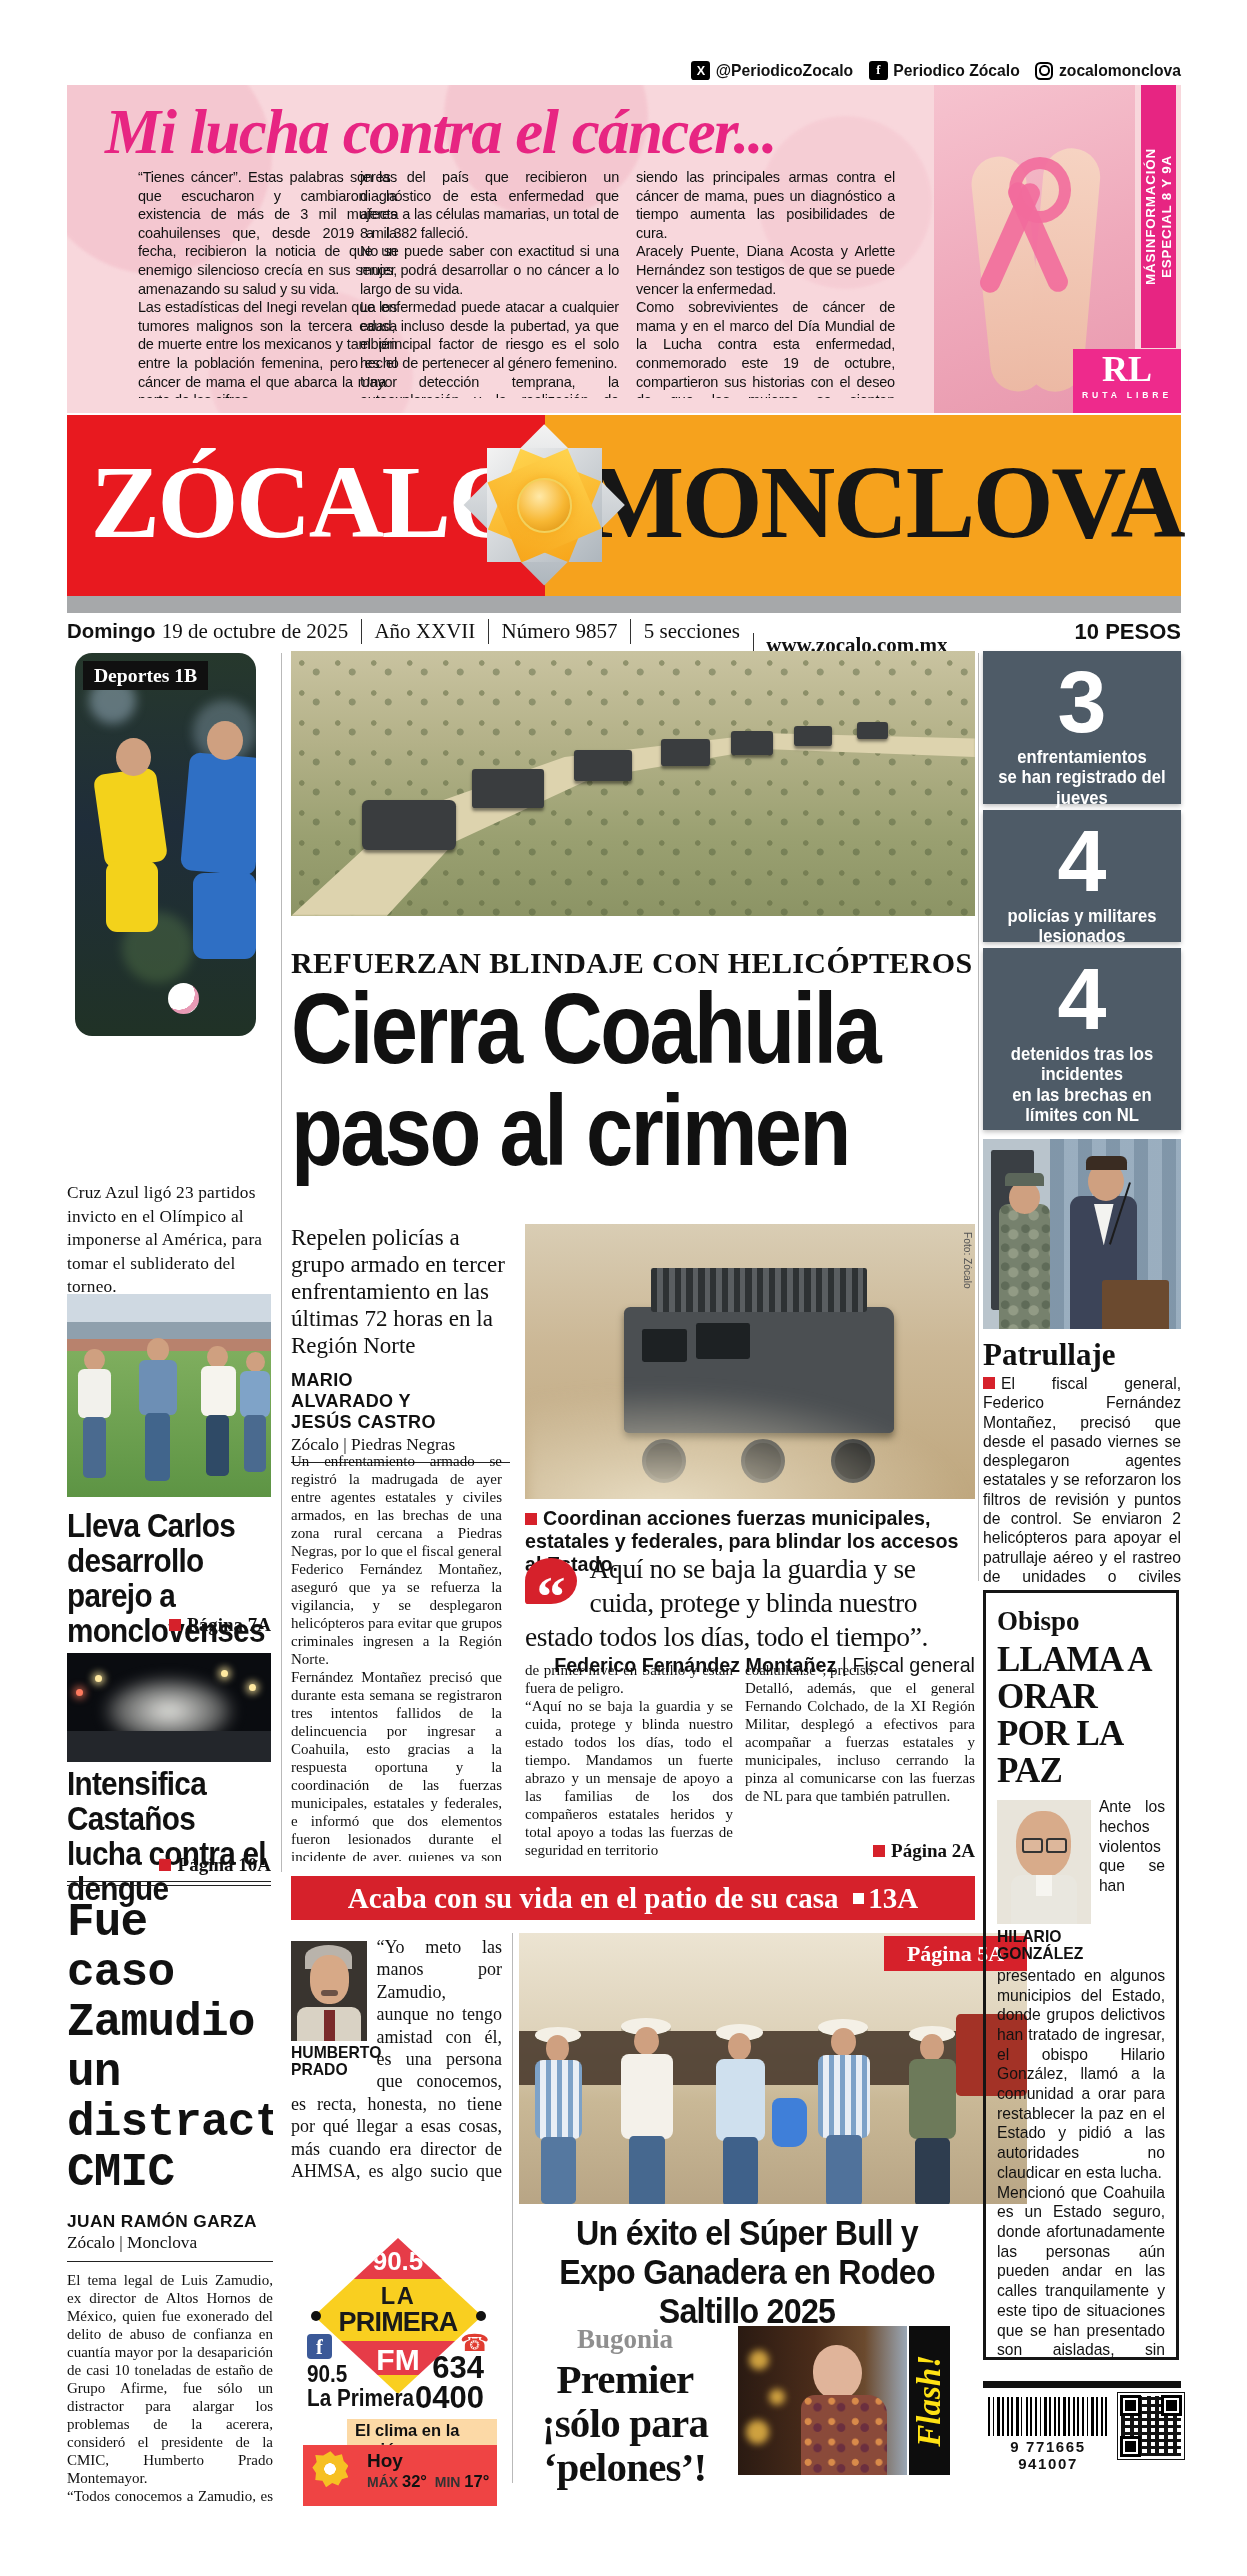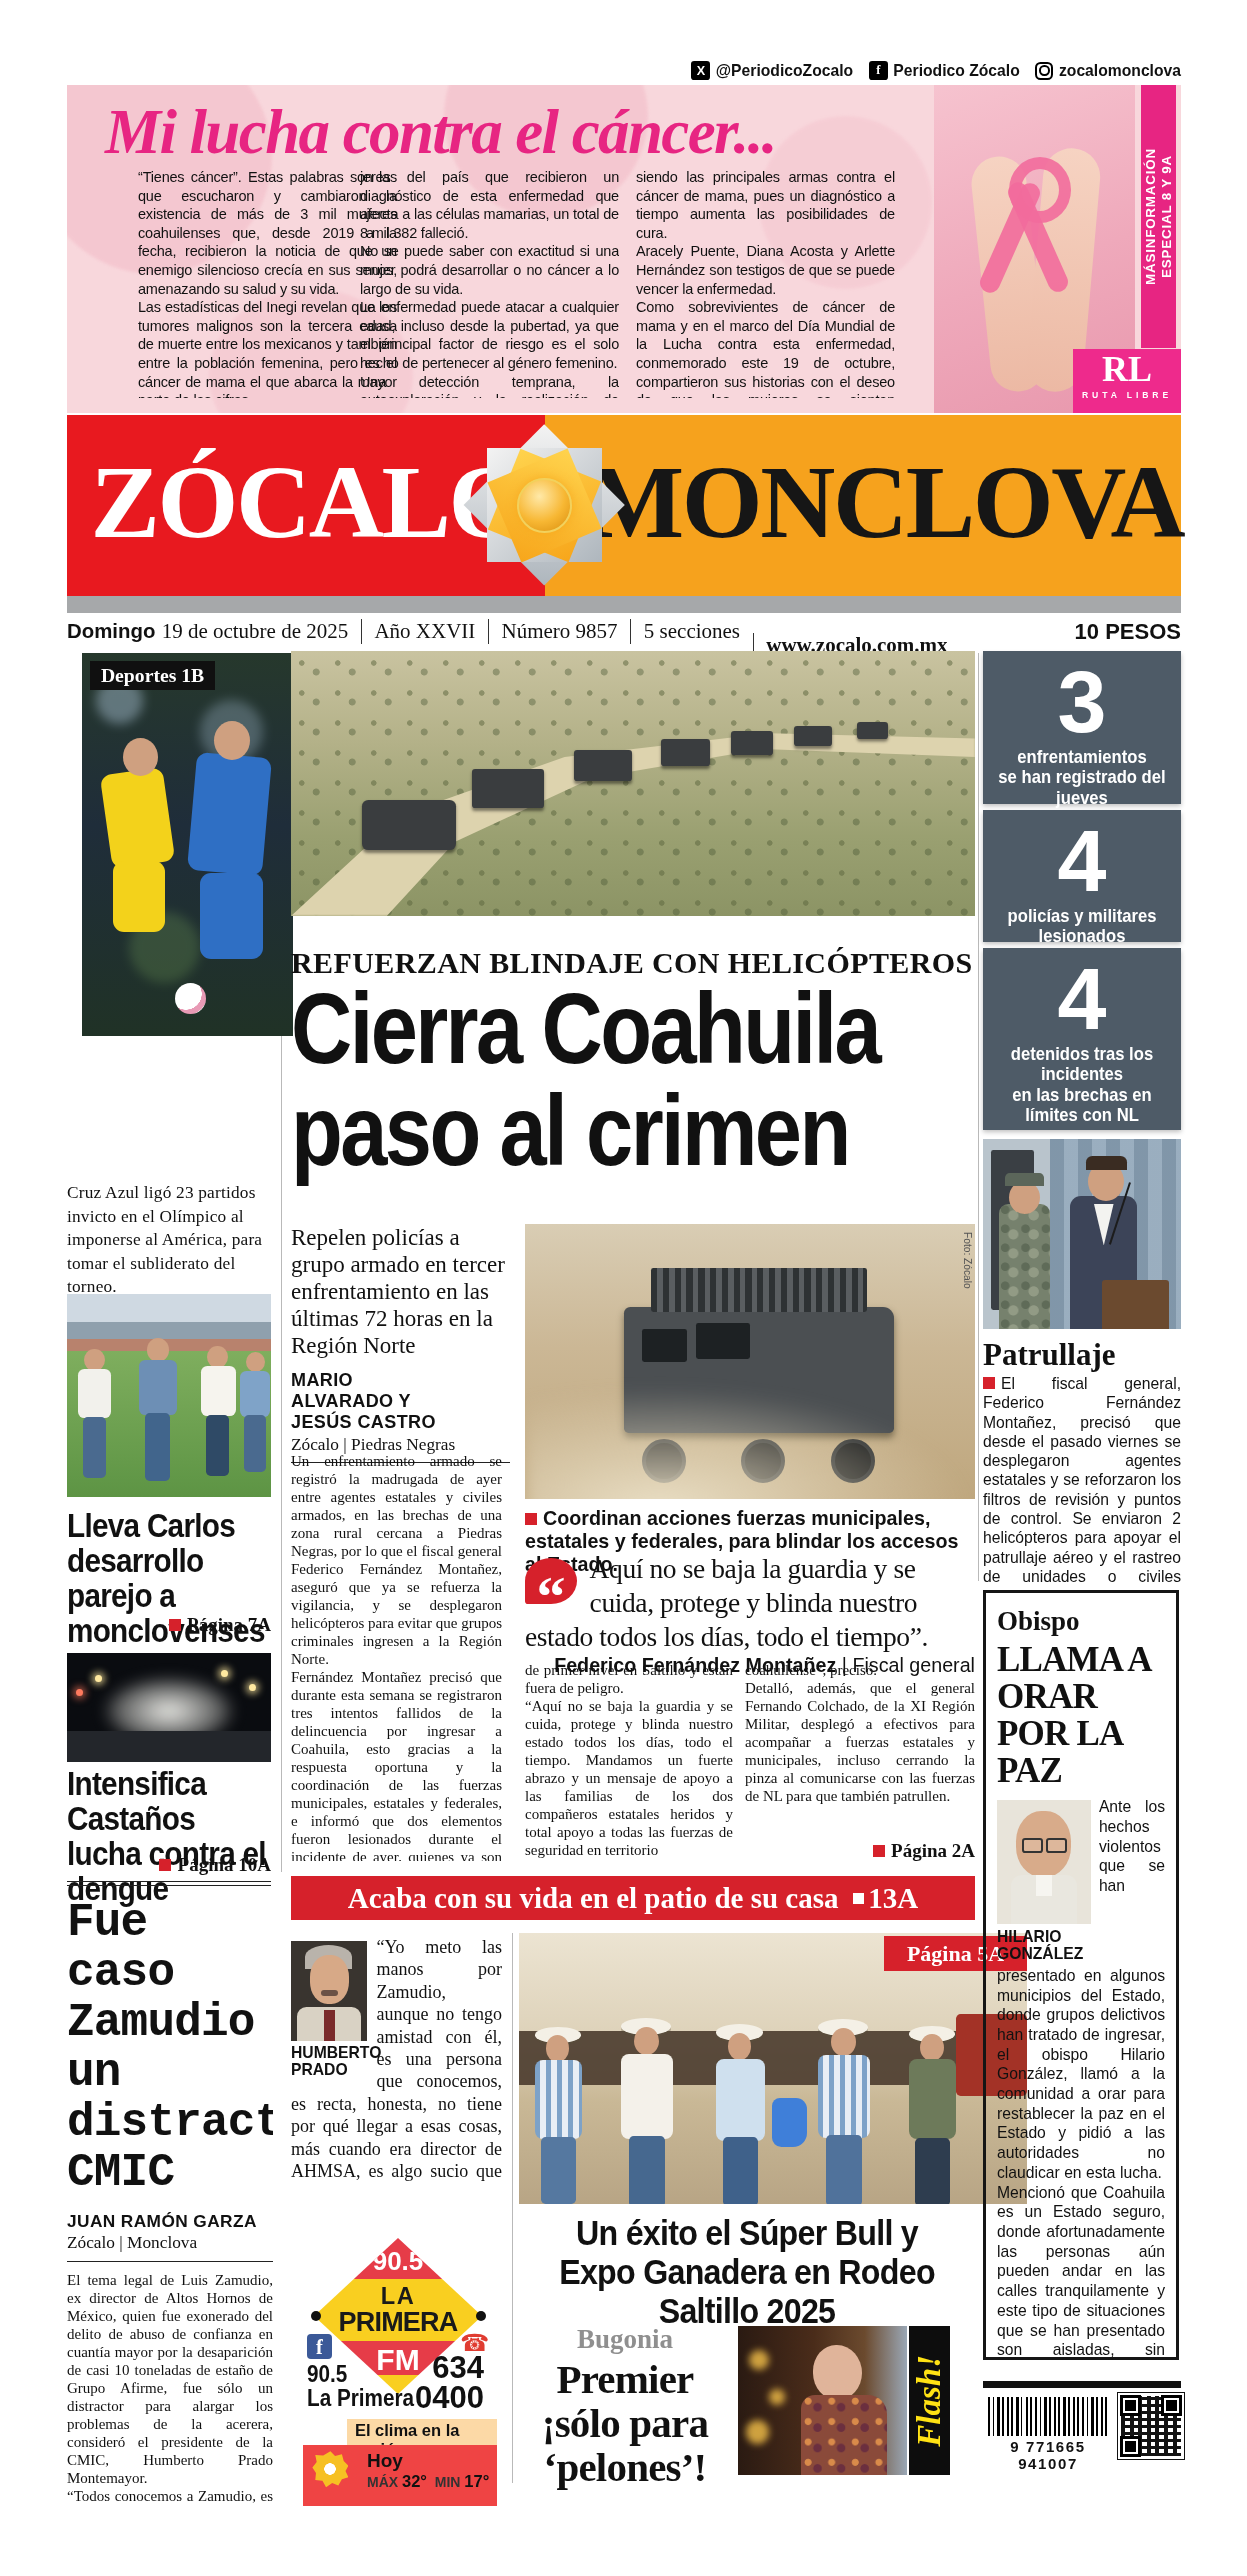--- a/index.html
+++ b/index.html
@@ -328,21 +328,21 @@
     <span class="dl-item">Número 9857</span>
     <span class="dl-item">5 secciones</span>
     <span class="dl-item dl-web">www.zocalo.com.mx</span>
     <span class="dl-price">10 PESOS</span>
   </div>
 
   <div class="vdiv" style="left:281px;top:653px;height:1219px;"></div>
   <div class="vdiv" style="left:978px;top:653px;height:928px;"></div>
   <div class="vdiv" style="left:512px;top:1933px;height:550px;"></div>
 
-  <div class="photo soccer" style="left:82px;top:653px;width:211px;height:383px;">
+  <div class="photo soccer" style="left:75px;top:653px;width:181px;height:383px;border-radius:17px;">
     <div class="bokeh" style="left:14px;top:23.6px;width:47px;height:47px;"></div>
     <div class="bokeh" style="left:118px;top:47px;width:63px;height:63px;opacity:.35;"></div>
     <div class="bokeh" style="left:47px;top:259px;width:71px;height:71px;opacity:.25;background:#7fae5e;"></div>
     <div class="jersey" style="left:23.6px;top:118px;width:63px;height:94px;background:#f3d21b;transform:rotate(-8deg);"></div>
     <div class="head" style="left:41px;top:85px;width:35px;height:38px;"></div>
     <div class="jersey" style="left:31px;top:208px;width:52px;height:71px;background:#f3d21b;"></div>
     <div class="jersey" style="left:110px;top:102px;width:75px;height:118px;background:#2f6fc4;transform:rotate(5deg);"></div>
     <div class="head" style="left:132px;top:68px;width:36px;height:39px;"></div>
     <div class="jersey" style="left:118px;top:220px;width:63px;height:86px;background:#2f6fc4;"></div>
     <div class="ball" style="left:93px;top:330px;"></div>

